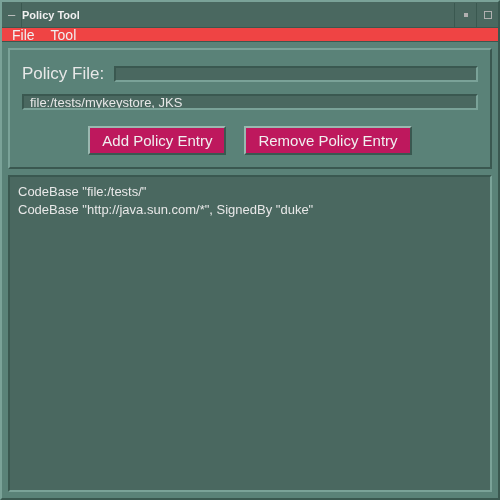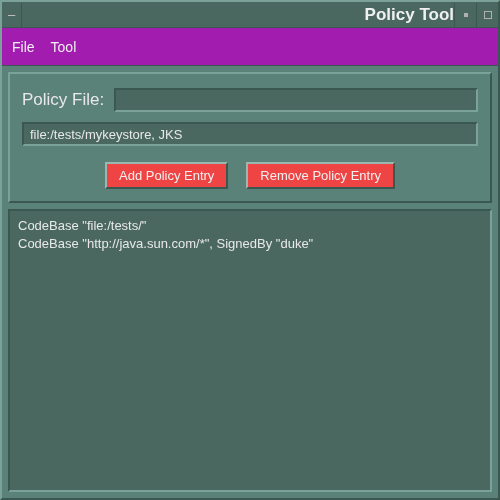--- a/index.html
+++ b/index.html
@@ -33,22 +33,22 @@
       width: 20px;
       height: 24px;
       display: flex;
       align-items: center;
       justify-content: center;
       color: #c8c8c8;
       border-right: 1px solid #3a5850;
     }
     .title-text {
       flex: 1;
-      text-align: right;
-      font-size: 17px;
+      text-align: left;
+      font-size: 11px;
       font-weight: bold;
       color: #f0f0f0;
     }
     .title-controls {
       display: flex;
       height: 24px;
     }
     .title-btn {
       width: 22px;
       height: 24px;
@@ -61,22 +61,22 @@
       width: 8px;
       height: 8px;
       border: 1px solid #b0b0b0;
     }
     .dot-icon {
       width: 4px;
       height: 4px;
       background: #b0b0b0;
     }
     .menubar {
-      height: 38px;
-      background: #a21caf;
+      height: 14px;
+      background: #ef4444;
       display: flex;
       align-items: center;
       padding: 0 10px;
       gap: 16px;
       border-bottom: 1px solid #3a5850;
     }
     .menu-item {
       font-size: 14px;
       color: #f0f0f0;
       cursor: pointer;
@@ -102,44 +102,44 @@
       align-items: center;
       gap: 6px;
     }
     .field-label {
       width: 86px;
       font-size: 17px;
       color: #e8e8e8;
     }
     .sunken-input {
       flex: 1;
-      height: 24px;
+      height: 16px;
       background: #4a6860;
       border: 2px solid #3a5850;
       border-bottom-color: #7aa298;
       border-right-color: #7aa298;
       color: #e8e8e8;
       padding: 2px 6px;
       font-size: 13px;
       font-family: inherit;
       outline: none;
     }
     .button-row {
       display: flex;
       justify-content: center;
       gap: 18px;
       margin-top: 6px;
     }
     .btn {
-      background: #ef4444;
+      background: #be185d;
       border: 2px solid #3a5850;
       border-top-color: #9ab8b0;
       border-left-color: #9ab8b0;
       color: #f0f0f0;
-      font-size: 13px;
+      font-size: 15px;
       padding: 4px 12px;
       cursor: pointer;
       font-family: inherit;
     }
     .panel-list {
       flex: 1;
       border: 2px solid #3a5850;
       border-bottom-color: #7aa298;
       border-right-color: #7aa298;
       background: #4a6860;

